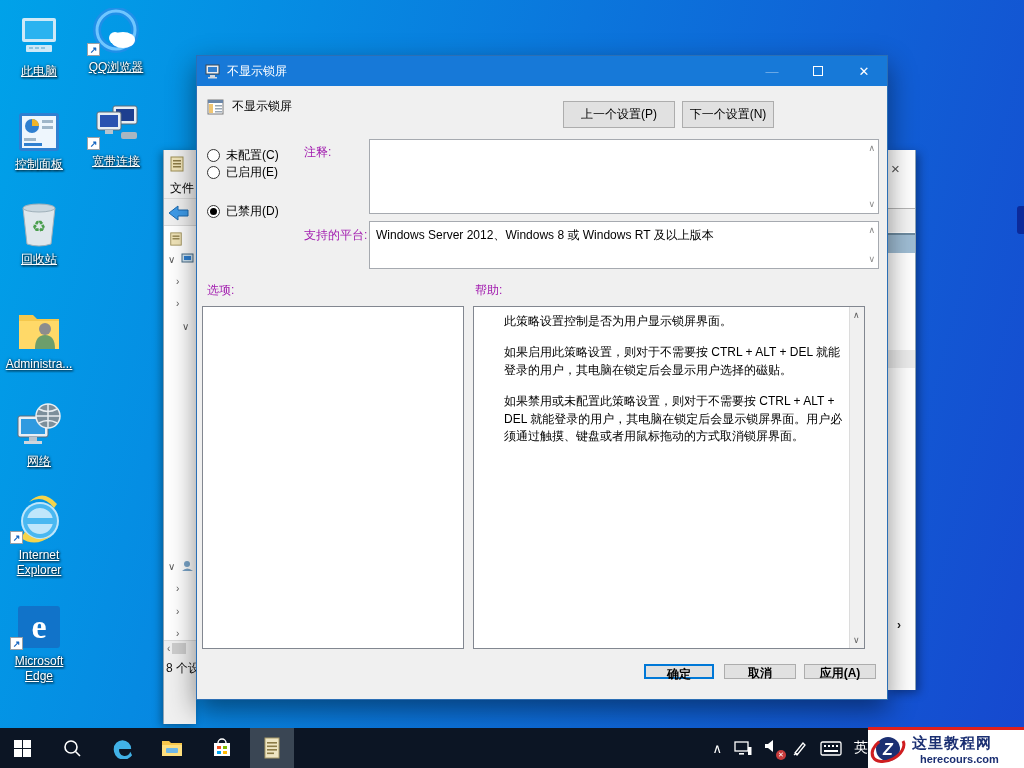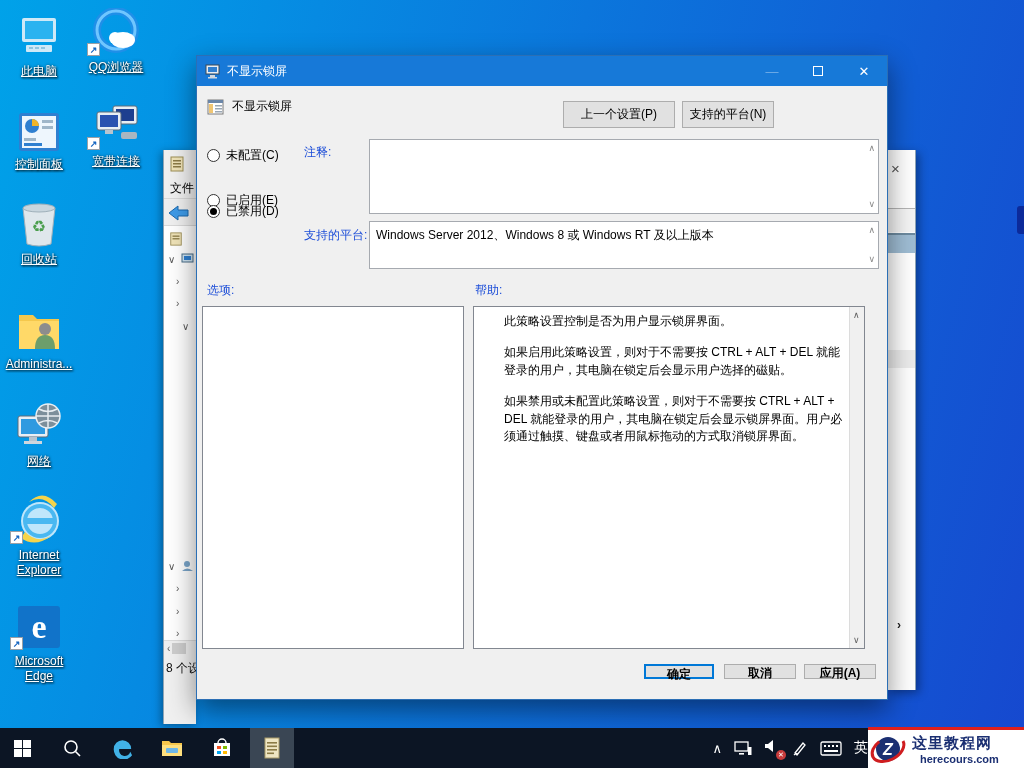--- a/index.html
+++ b/index.html
@@ -46,21 +46,21 @@
                  font-size:12px; color:#000; font-family:inherit; }
   .btn-prev { left:366px; top:45px; width:112px; }
   .btn-next { left:485px; top:45px; width:92px; }
 
   .radio-row { position:absolute; left:10px; display:flex; align-items:center; font-size:12px; color:#000; }
   .radio-circ { width:13px; height:13px; border:1px solid #333; border-radius:50%; background:#fff;
                 margin-right:6px; position:relative; }
   .radio-row.sel .radio-circ::after { content:""; position:absolute; left:2px; top:2px; width:7px; height:7px;
                 border-radius:50%; background:#000; }
 
-  .fld-label { position:absolute; font-size:12px; color:#1d4ed8; }
+  .fld-label { position:absolute; font-size:12px; color:#a21caf; }
   .txtbox { position:absolute; background:#fff; border:1px solid #a6aab0; }
   .vchev { position:absolute; right:3px; font-size:9px; color:#8a8a8a; line-height:9px; }
   .plat-text { padding:5px 29px 0 6px; font-size:12px; color:#000; }
 
   .panel { position:absolute; background:#fff; border:1px solid #828790; }
   .help-text { position:absolute; left:7px; top:6px; right:21px; font-size:12px; color:#000; line-height:1.45; }
   .help-text p { margin-bottom:14px;margin-left:23px; }
   .vsb { position:absolute; right:0; top:0; bottom:0; width:15px; background:#f0f0f0; border-left:1px solid #dcdcdc; }
   .vsb .up { position:absolute; top:3px; left:3px; font-size:9px; color:#606060; }
   .vsb .dn { position:absolute; bottom:3px; left:3px; font-size:9px; color:#606060; }
@@ -291,27 +291,27 @@
         <rect x="1" y="1" width="15" height="14" fill="#fff" stroke="#7a7a7a"></rect>
         <rect x="1" y="1" width="15" height="3" fill="#6b86a8"></rect>
         <rect x="2" y="5" width="4" height="9" fill="#f0c674"></rect>
         <rect x="8" y="6" width="7" height="1.5" fill="#9aa7b5"></rect>
         <rect x="8" y="9" width="7" height="1.5" fill="#9aa7b5"></rect>
         <rect x="8" y="12" width="7" height="1.5" fill="#9aa7b5"></rect>
       </svg>
     <span>不显示锁屏</span>
   </div>
   <button class="setting-btn btn-prev">上一个设置(P)</button>
-  <button class="setting-btn btn-next">支持的平台(N)</button>
+  <button class="setting-btn btn-next">下一个设置(N)</button>
 
   <div class="radio-row" style="top:91px;">
     <span class="radio-circ"></span>
     <span>未配置(C)</span>
   </div>
-  <div class="radio-row" style="top:136px;text-align:center;">
+  <div class="radio-row" style="top:108px;text-align:center;">
     <span class="radio-circ"></span>
     <span>已启用(E)</span>
   </div>
   <div class="radio-row sel" style="top:147px;">
     <span class="radio-circ"></span>
     <span>已禁用(D)</span>
   </div>
 
   <div class="fld-label" style="left:107px; top:88px;">注释:</div>
   <div class="txtbox" style="left:172px; top:83px; width:510px; height:75px;">

